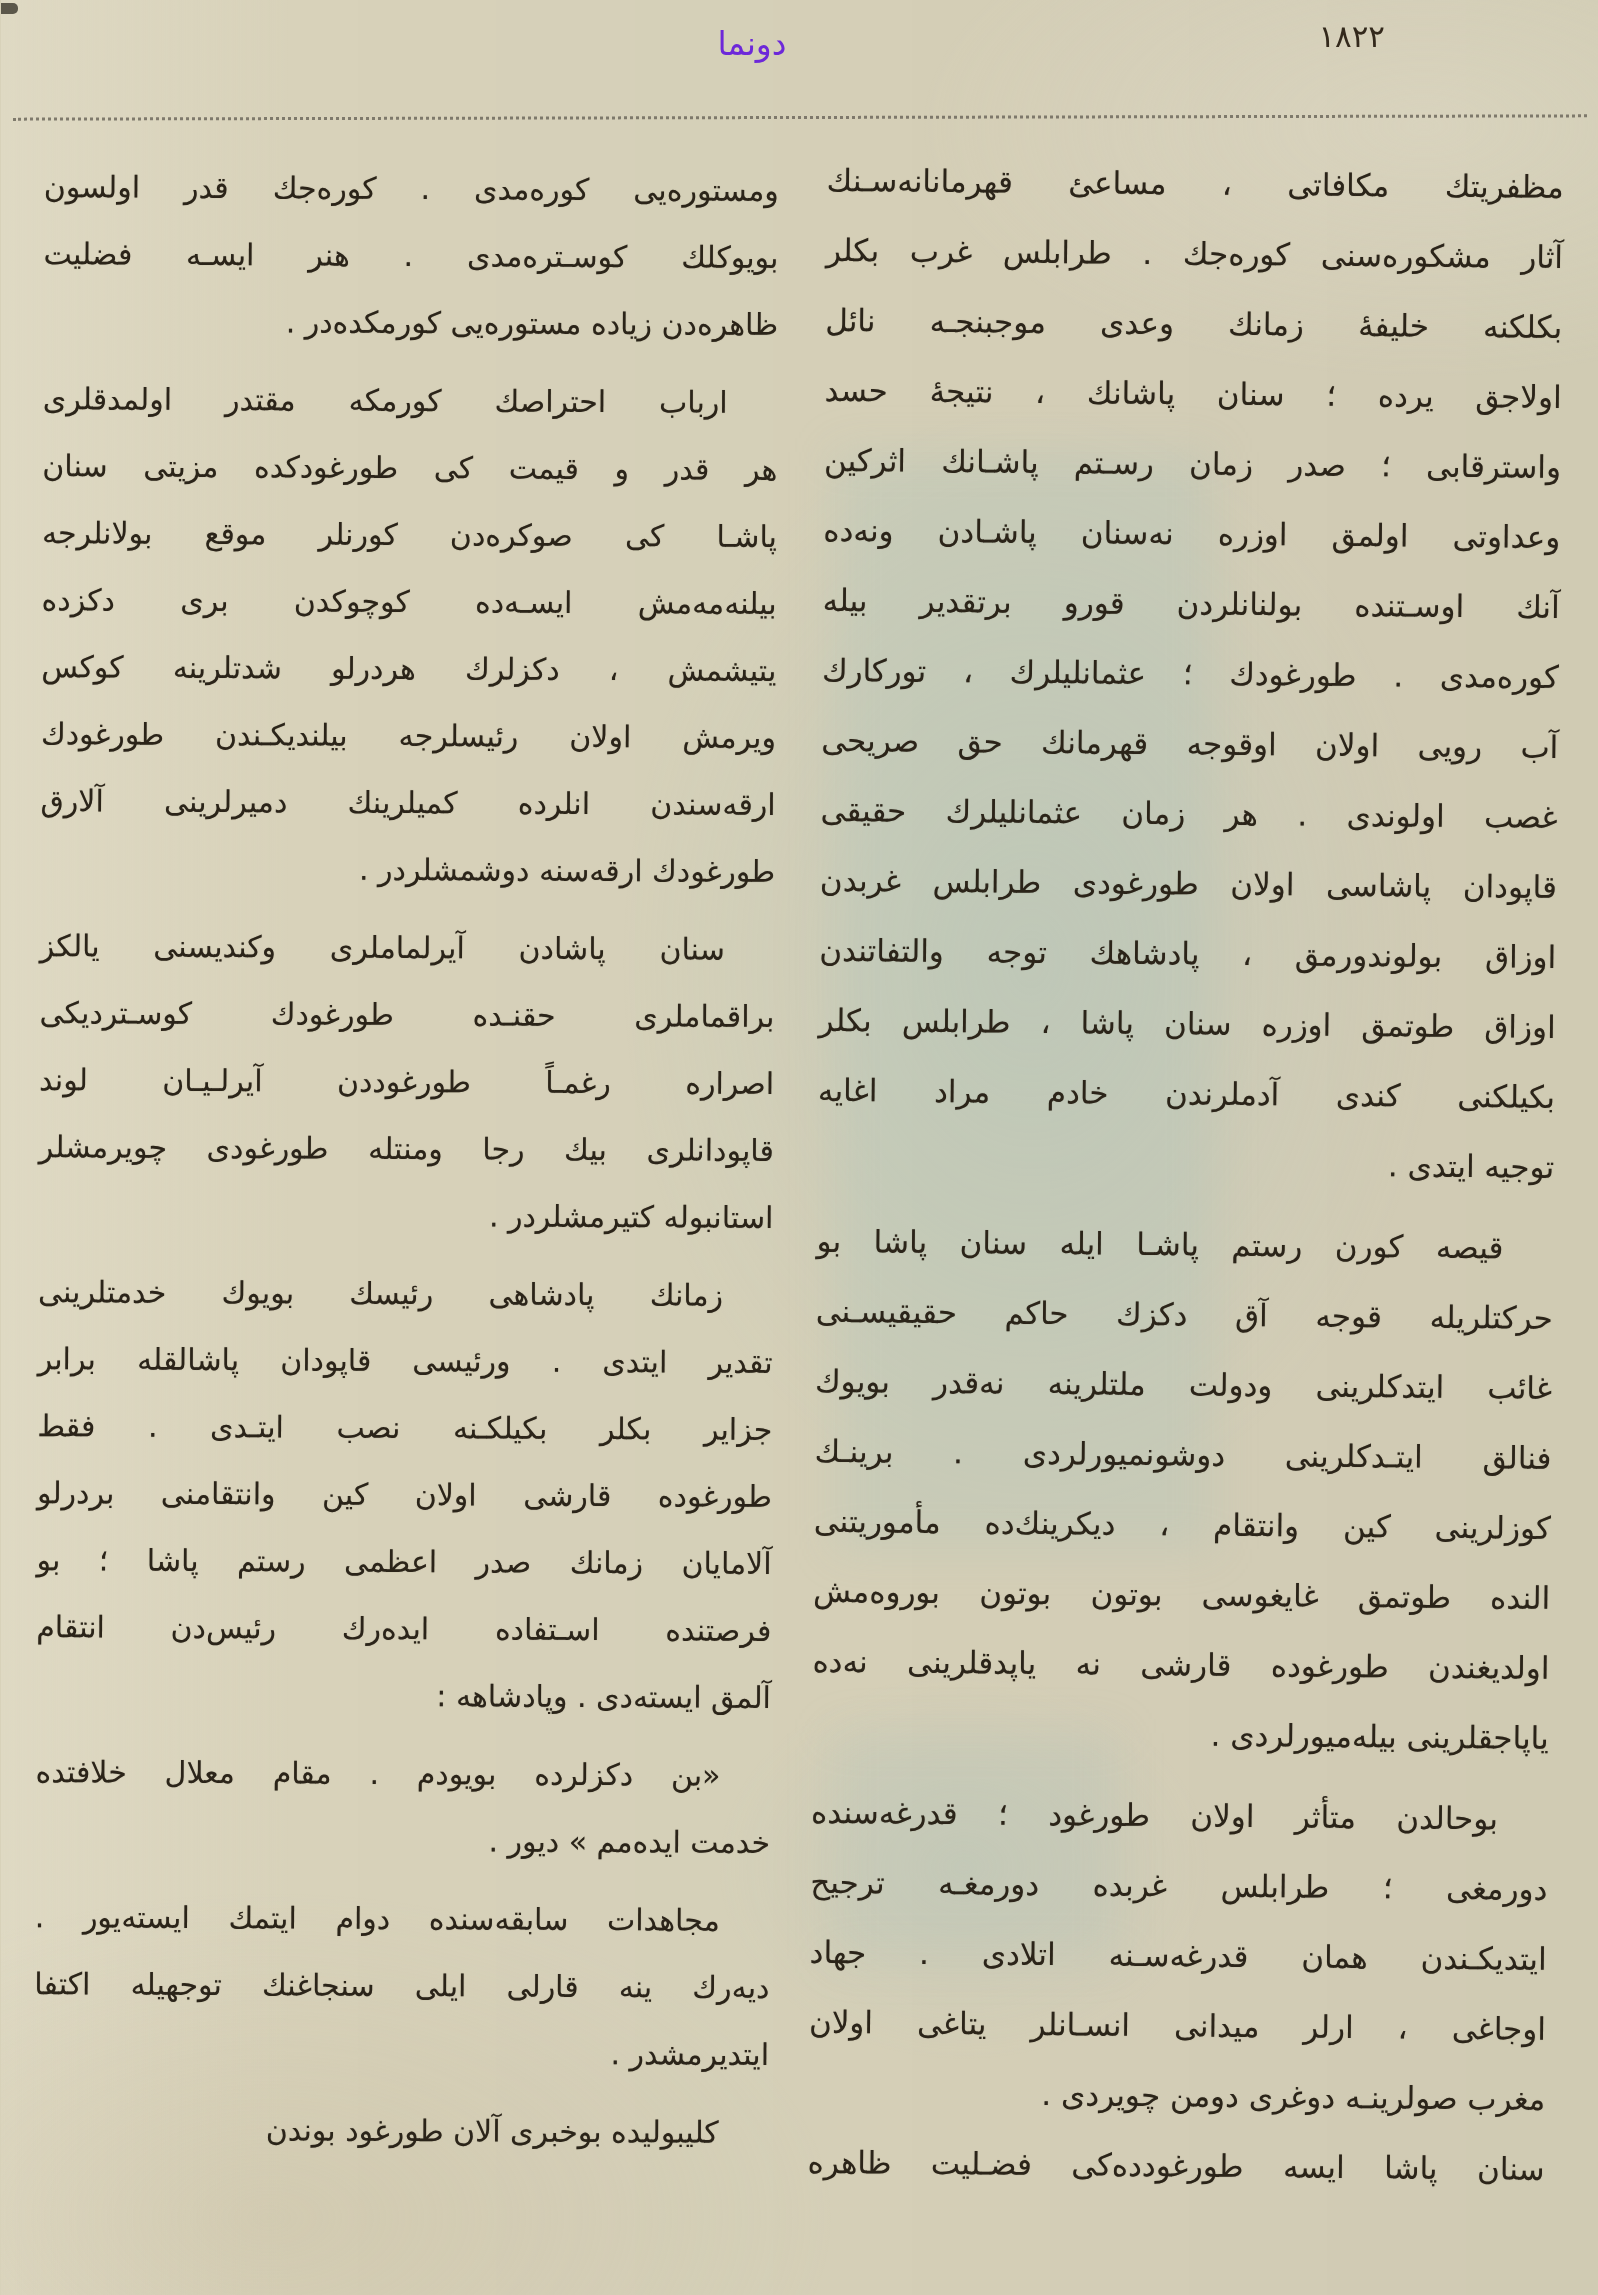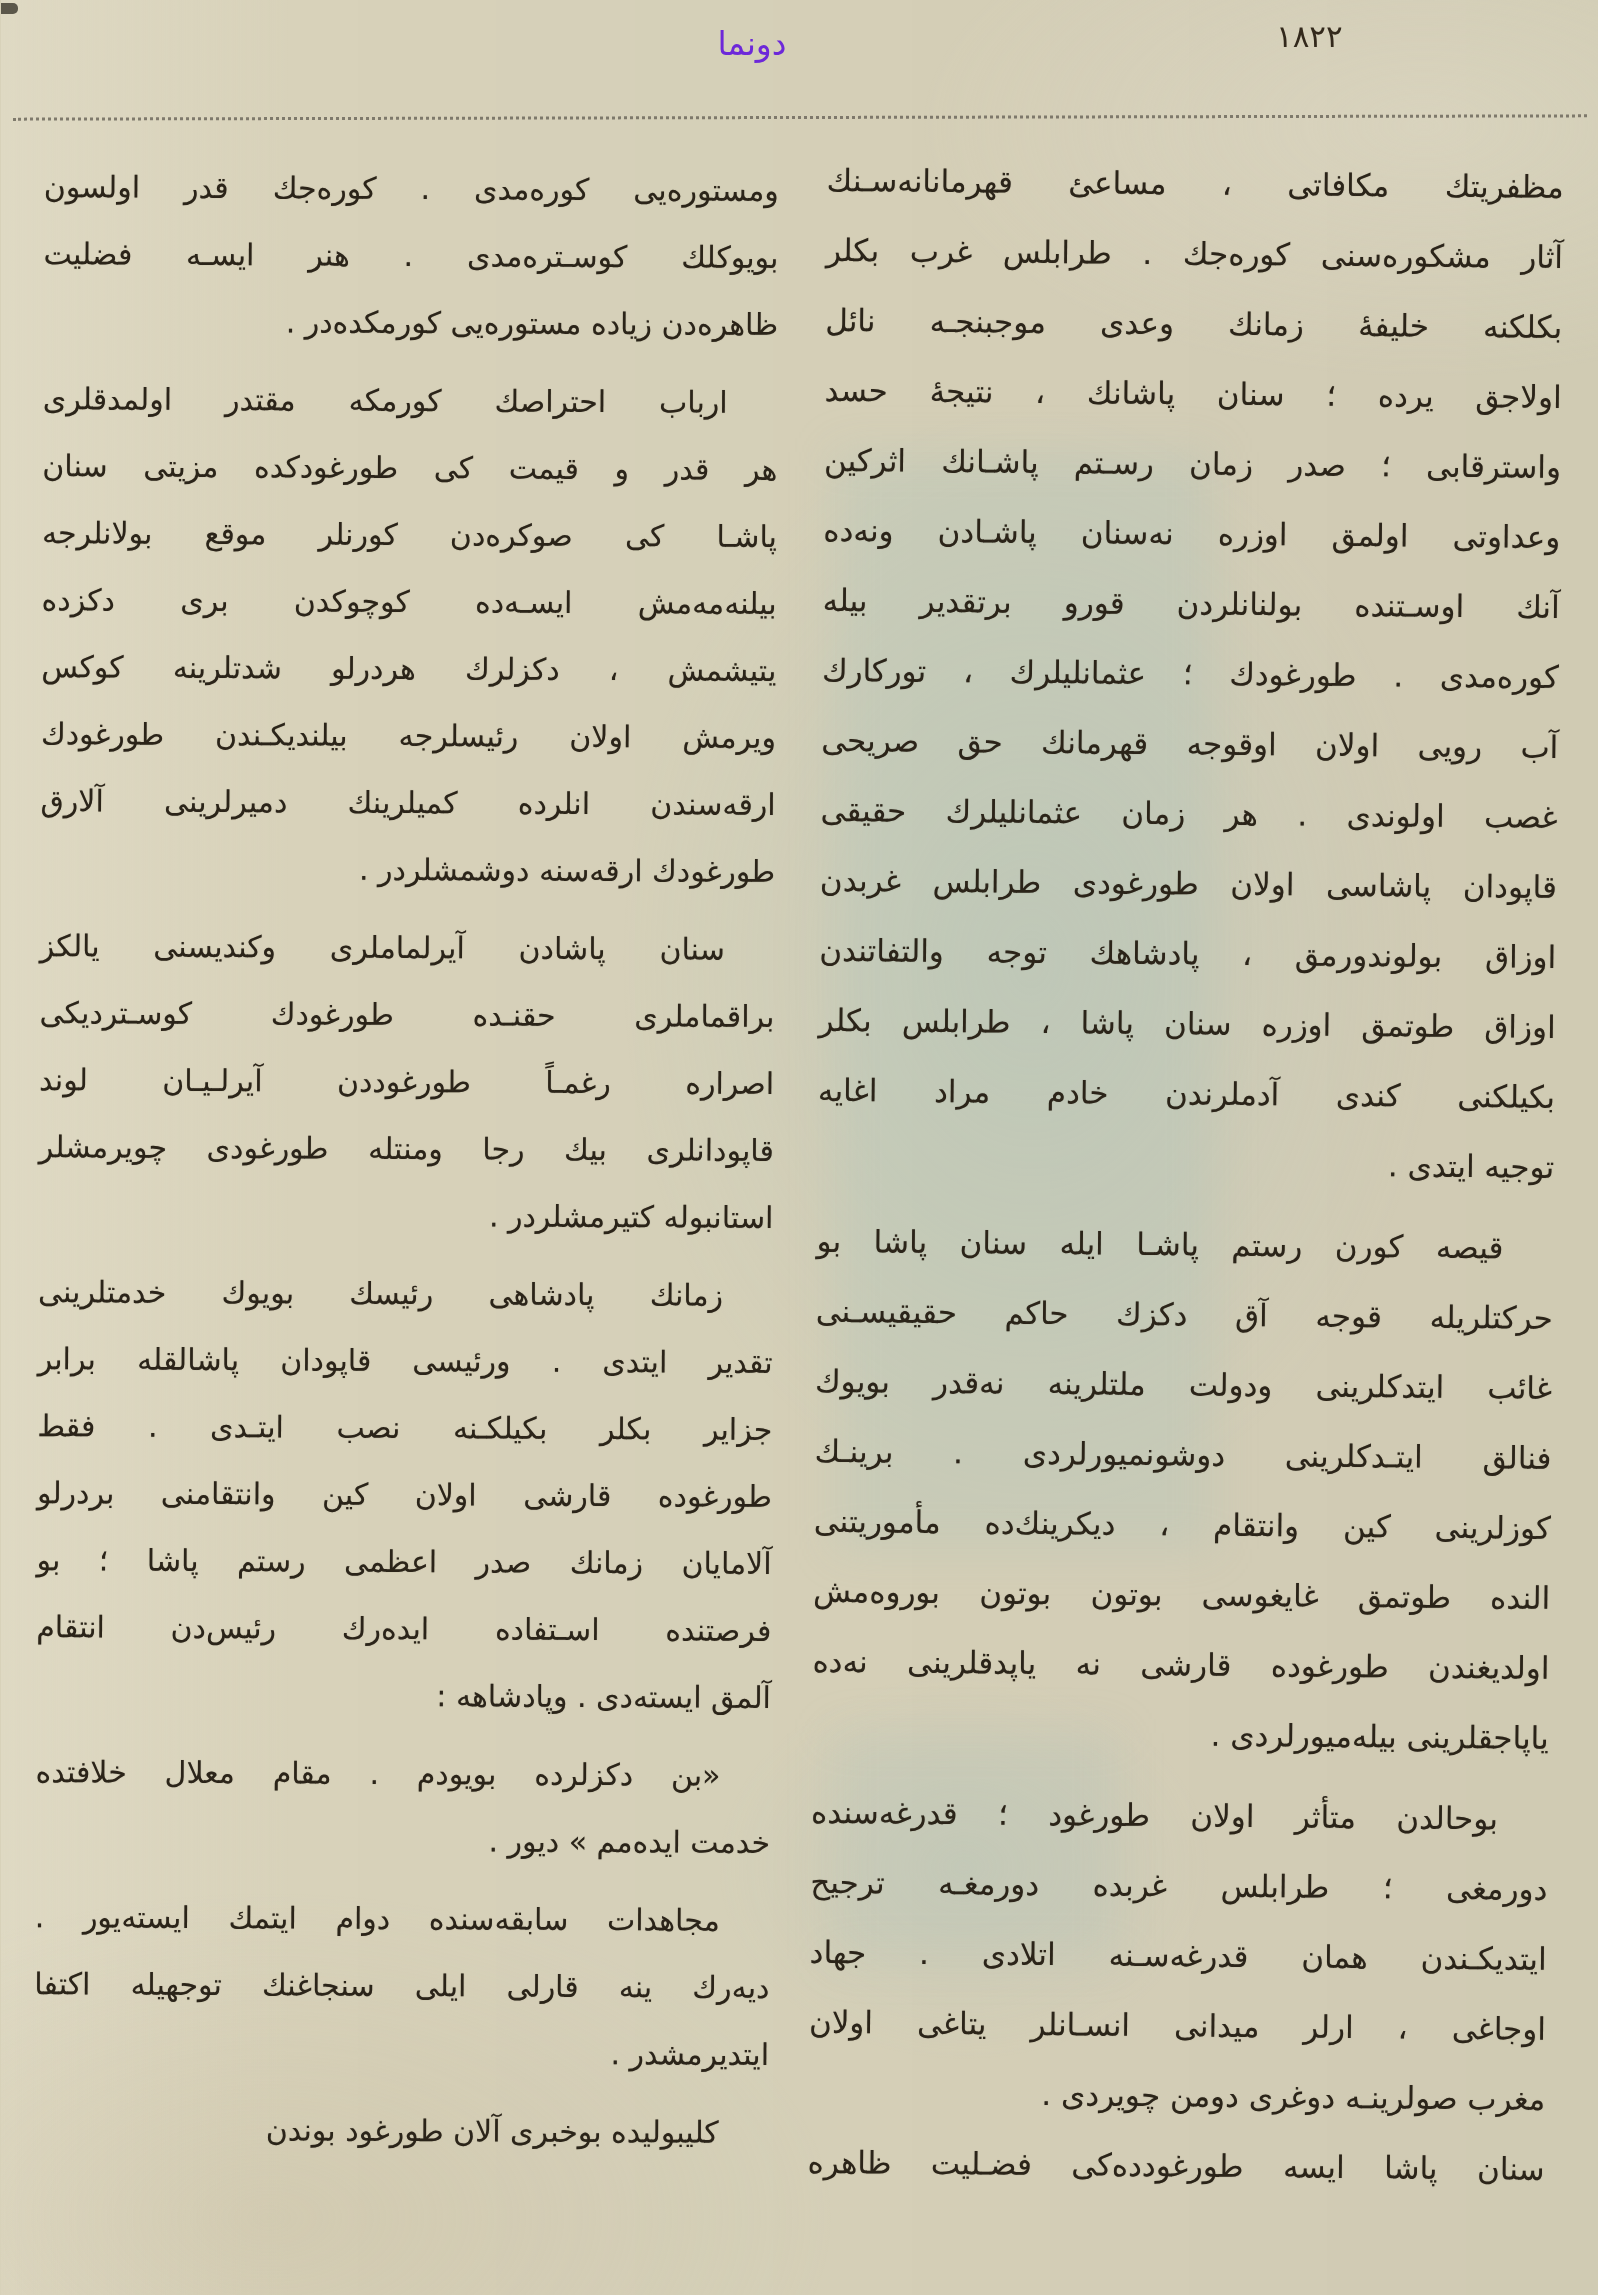--- a/index.html
+++ b/index.html
@@ -8,21 +8,21 @@
     background-color:#d8d2ba;
     background-image:
       radial-gradient(ellipse 586px 795px at 1030px 963px, rgba(173,195,187,0.30), transparent 70%),
       radial-gradient(ellipse 352px 276px at 963px 1867px, rgba(173,195,187,0.25), transparent 70%),
       radial-gradient(ellipse 753px 435px at 268px 2218px, rgba(198,188,160,0.35), transparent 75%),
       radial-gradient(ellipse 670px 335px at 1423px 126px, rgba(226,221,201,0.45), transparent 75%),
       linear-gradient(90deg, rgba(229,224,204,0.5) 0%, rgba(0,0,0,0) 18%, rgba(0,0,0,0.035) 96%);
     font-family:"DejaVu Sans", sans-serif;
     color:#2b2419;
   }
-  .hdr-num{position:absolute;top:18.4px;left:1276px;width:109px;text-align:left;
+  .hdr-num{position:absolute;top:18.4px;left:1276px;width:109px;text-align:right;
     font-size:31px;letter-spacing:3.3px;color:#33291c;}
   .hdr-title{position:absolute;top:24px;left:702px;width:100px;text-align:center;
     font-size:33px;color:#6d28d9;}
   .rule{position:absolute;top:116px;left:13.4px;right:11.7px;height:0;
     border-top:3.3px dotted #6f6a5e;opacity:.85;transform:rotate(-0.12deg);}
   .col{position:absolute;direction:rtl;unicode-bidi:embed;
     text-shadow:0 0 0.8px rgba(43,36,25,.38);}
   .col-r{top:152px;left:827px;width:737px;font-size:31px;
     transform:rotate(0.55deg);transform-origin:top right;}
   .col-l{top:157px;left:44px;width:735px;font-size:30px;

